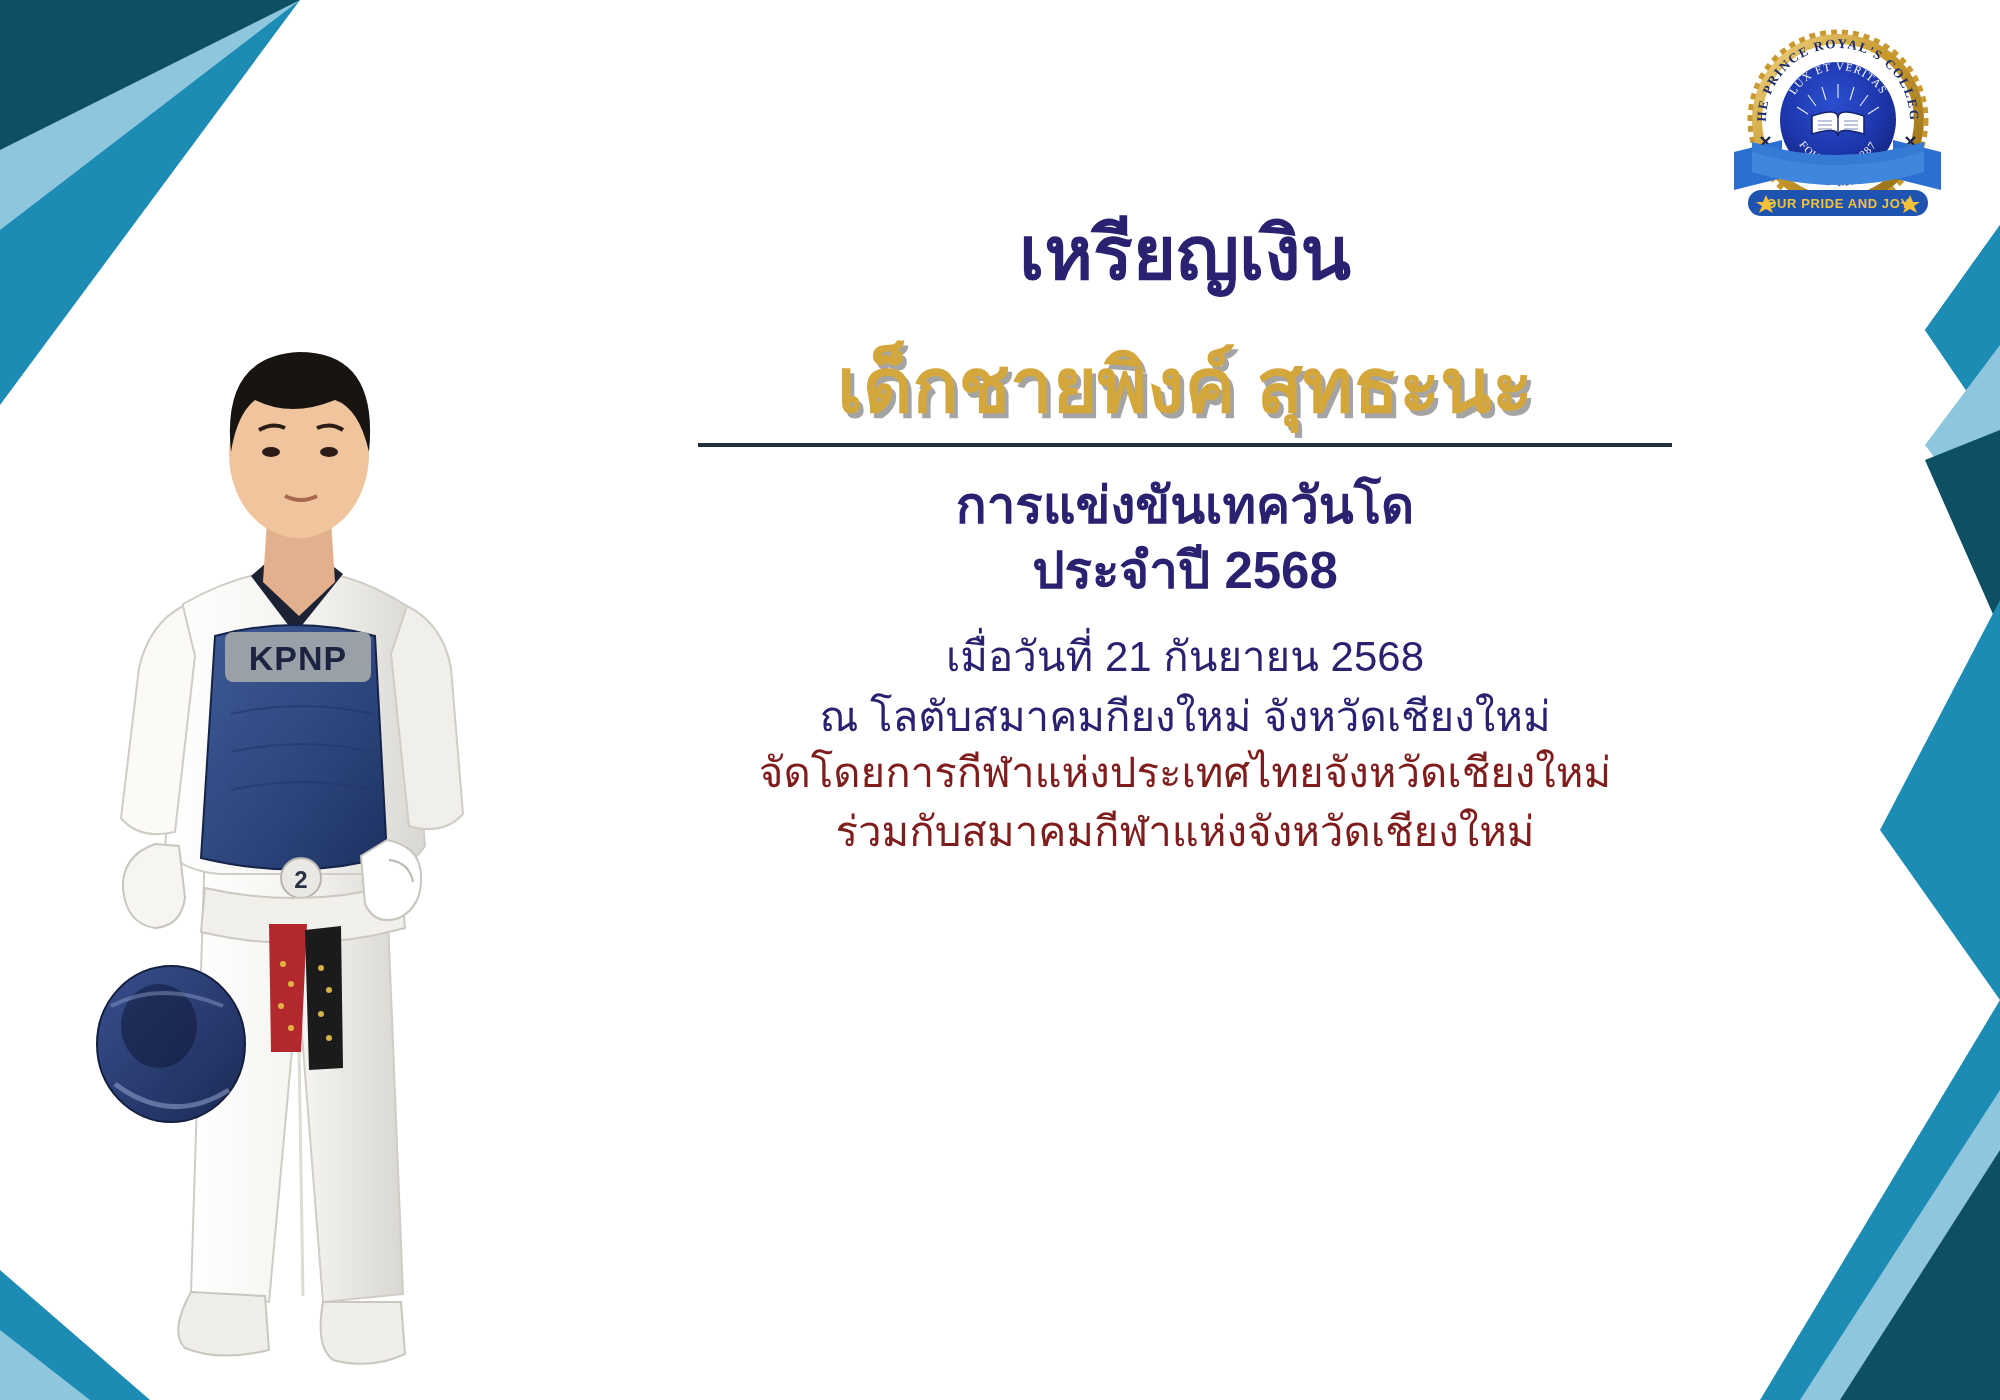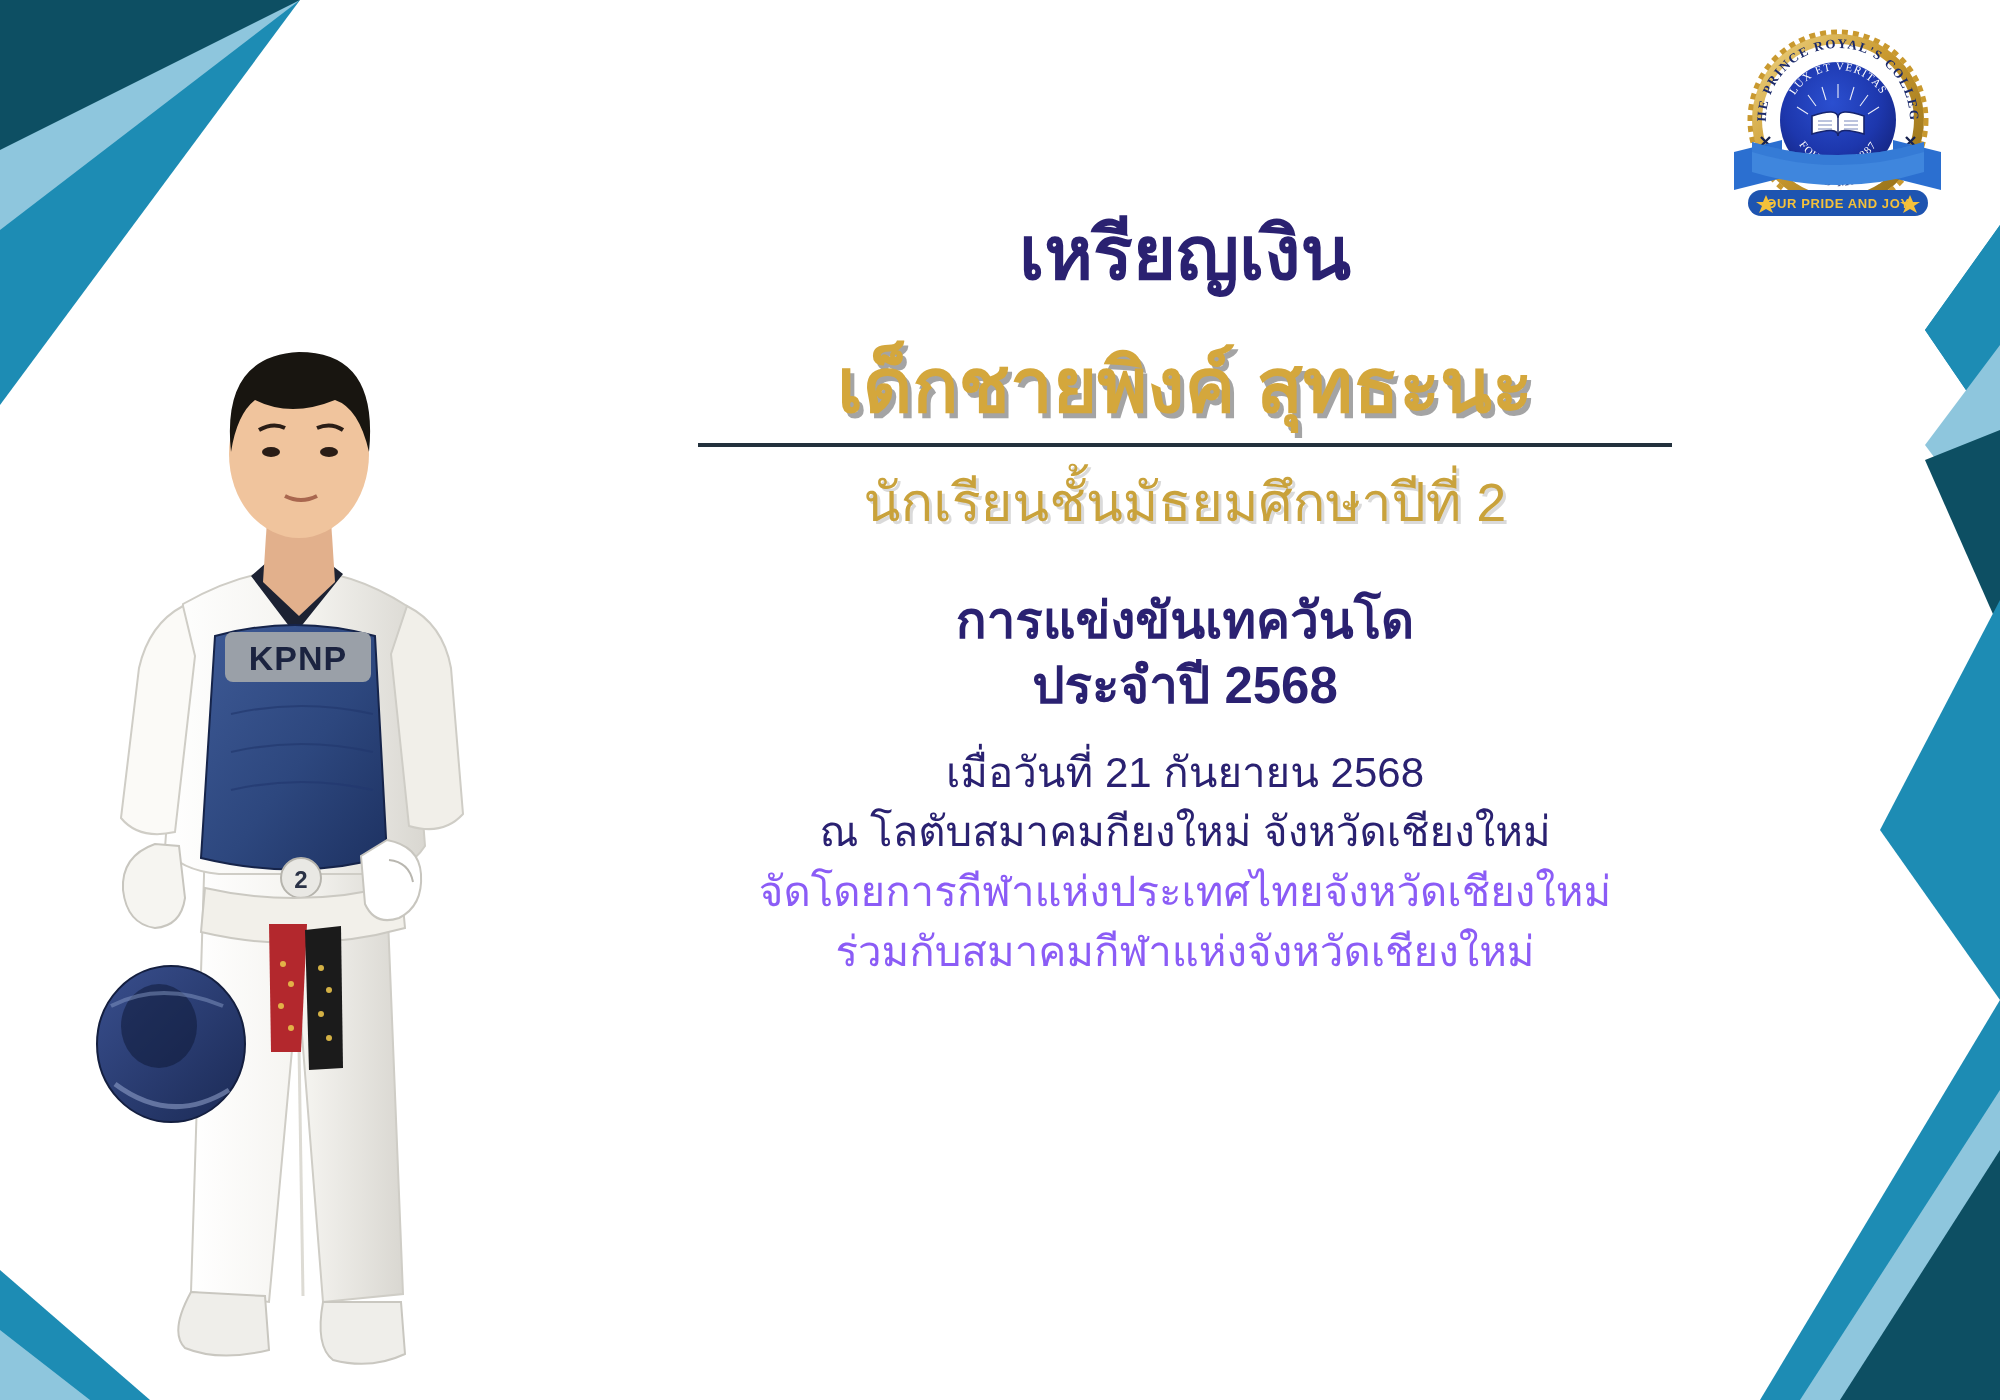--- a/index.html
+++ b/index.html
@@ -85,21 +85,21 @@
   .event-title .line { display: block; }
 
   .details {
     line-height: 1.42;
   }
   .details .line {
     display: block;
     font-size: 42px;
   }
   .details .navy { color: #2a2171; }
-  .details .teal { color: #8b5cf6; }
+  .details .teal { color: #7f1d1d; font-family: Liberation Mono, monospace; }
 
   
   .crest {
     position: absolute;
     right: 55px;
     top: 12px;
     width: 215px;
     height: 210px;
   }
 </style>
@@ -287,21 +287,20 @@
   </div>
 
   <div class="content">
 
     <h1 class="medal-title">เหรียญเงิน</h1>
 
     <div class="student-name">เด็กชายพิงค์ สุทธะนะ</div>
 
     <div class="divider"></div>
 
-    <div class="student-grade">นักเรียนชั้นมัธยมศึกษาปีที่ 2</div>
 
     <div class="event-title">
       <span class="line">การแข่งขันเทควันโด</span>
       <span class="line">ประจำปี 2568</span>
     </div>
 
     <div class="details">
       <span class="line navy">เมื่อวันที่ 21 กันยายน 2568</span>
       <span class="line navy">ณ โลตับสมาคมกียงใหม่ จังหวัดเชียงใหม่</span>
       <span class="line teal">จัดโดยการกีฬาแห่งประเทศไทยจังหวัดเชียงใหม่</span>

